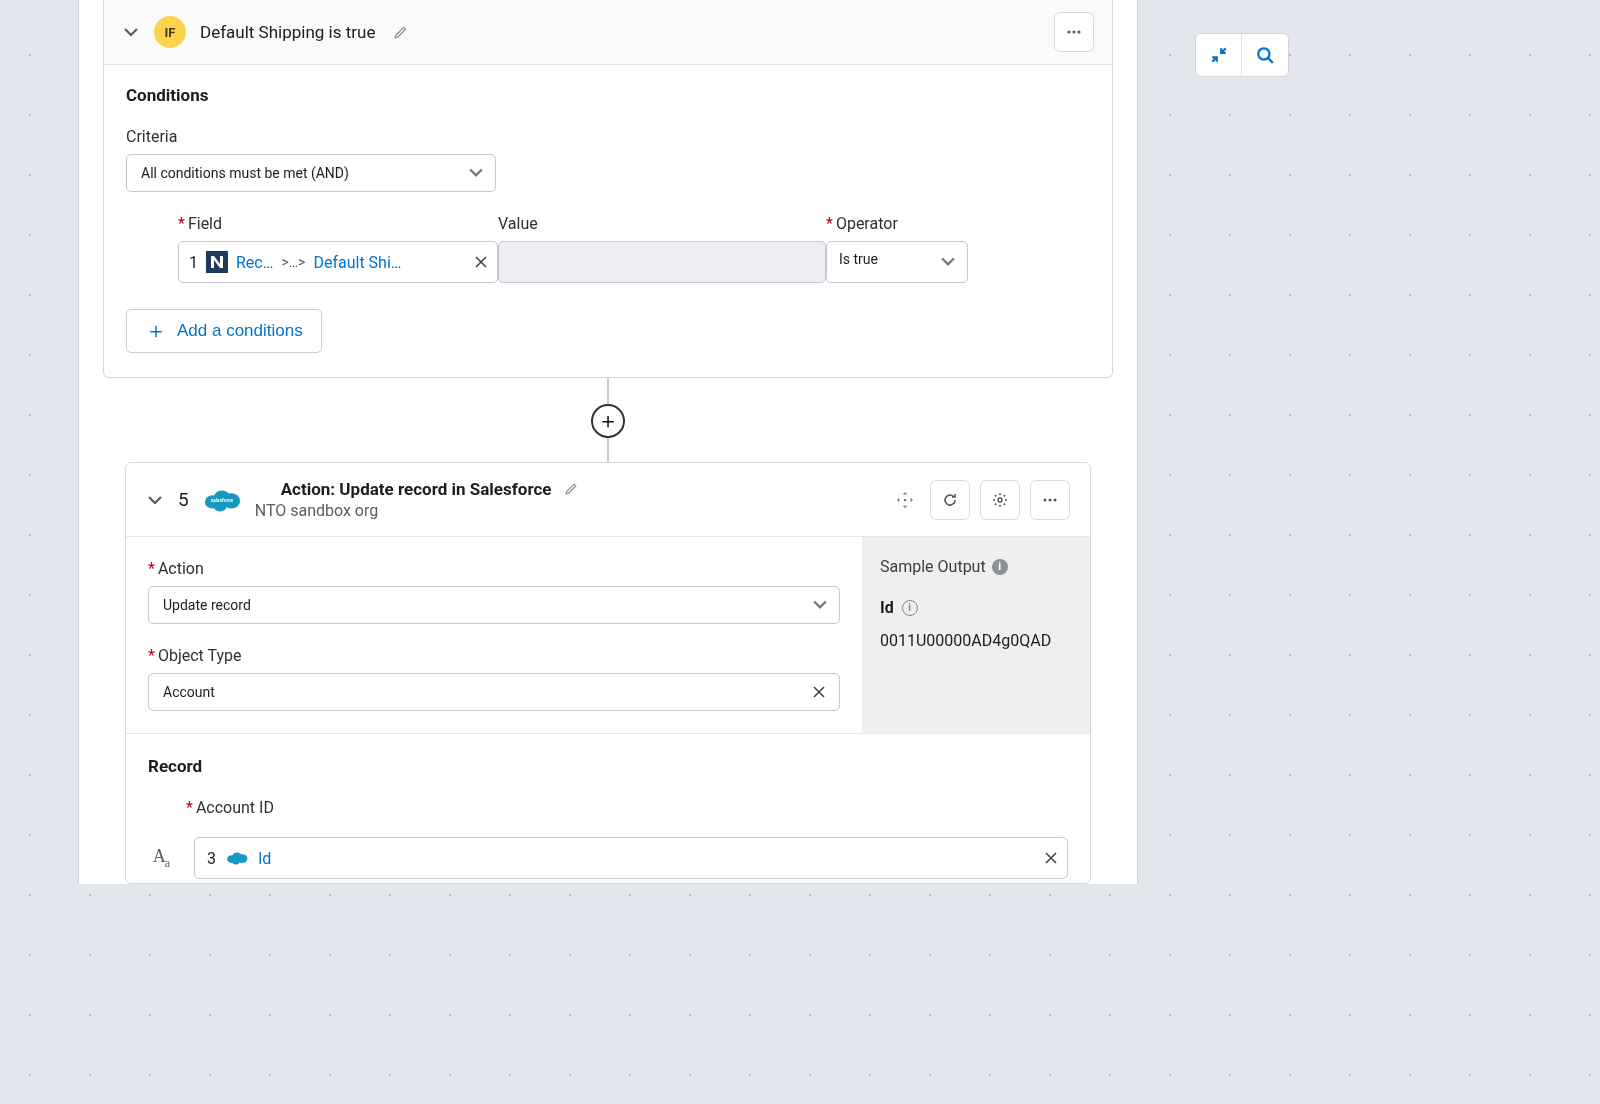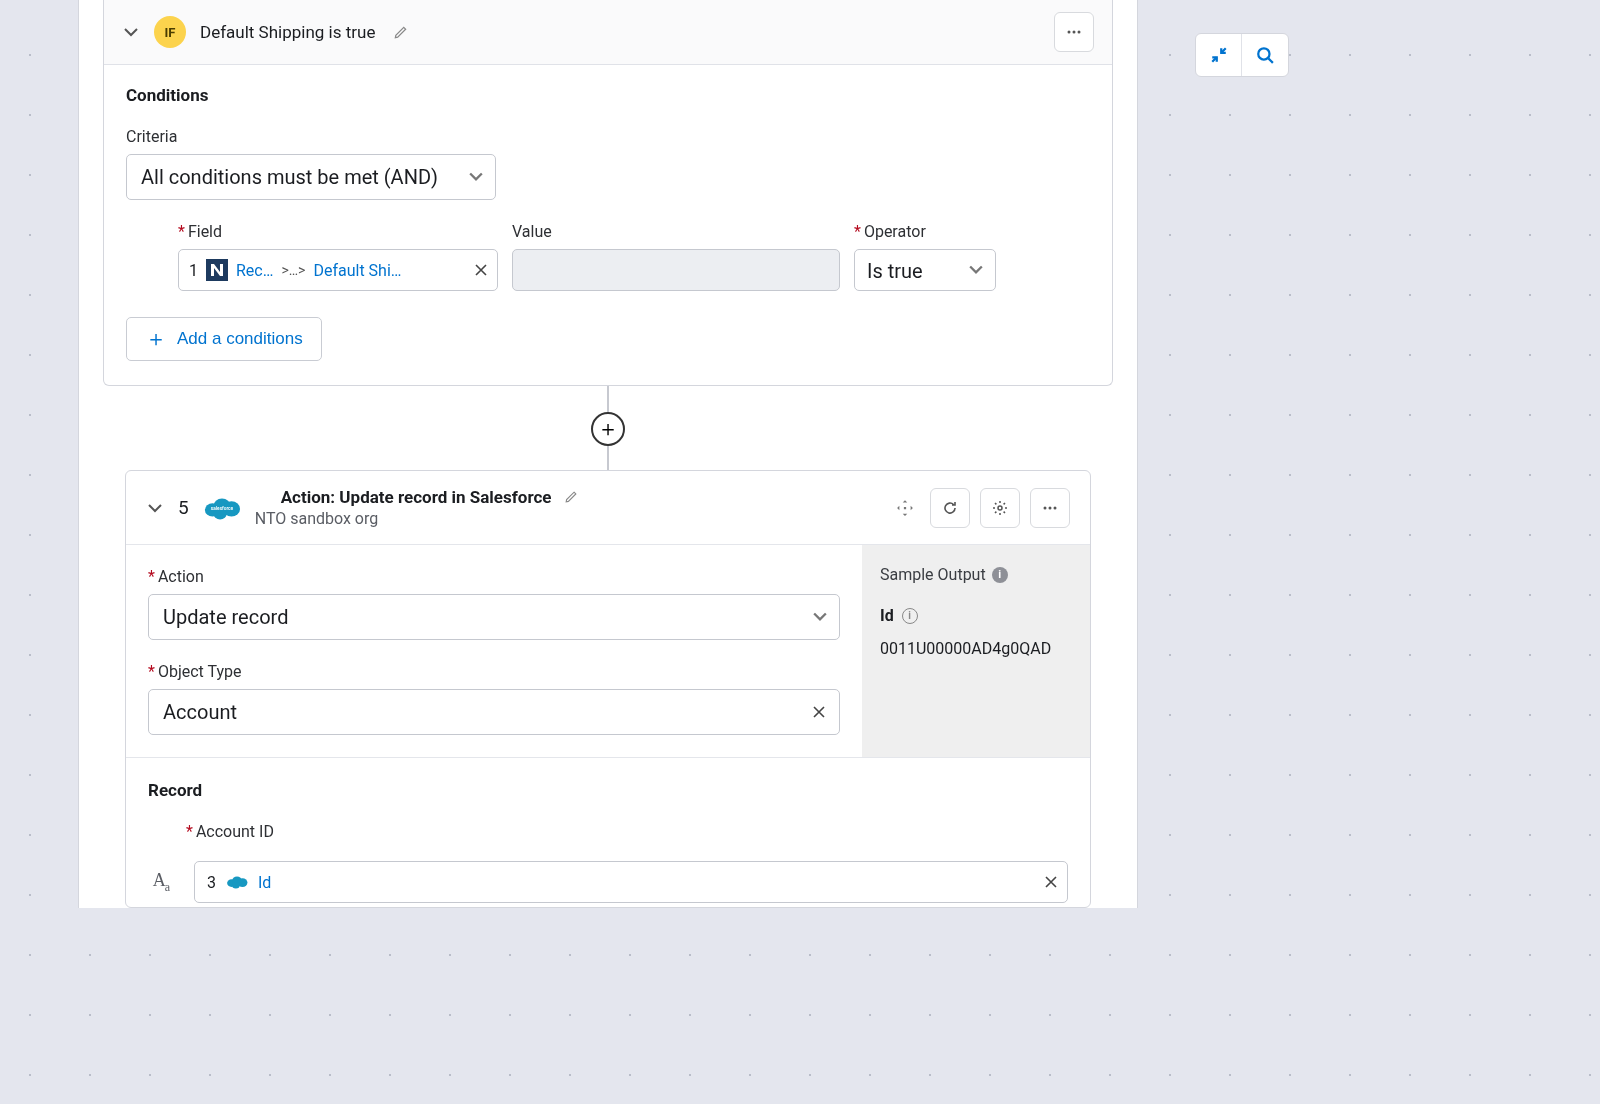--- a/index.html
+++ b/index.html
@@ -51,29 +51,29 @@
     width: 40px; height: 40px; border: 1px solid #d8dade; border-radius: 6px;
     background: #fff; display: flex; align-items: center; justify-content: center;
     color: #555; cursor: pointer;
   }
   .if-body { padding: 20px 22px 24px; }
   .sec-title { font-weight: 700; font-size: 17px; color: #1b1d21; margin-bottom: 22px; }
   .label { font-size: 16px; color: #2e3034; margin-bottom: 8px; display: block; }
   .req::before { content: "*"; color: #b40a1f; margin-right: 3px; }
   .select {
     border: 1px solid #c5c8cf; border-radius: 5px; background: #fff;
-    padding: 10px 40px 10px 14px; font-size: 20px; color: #1b1d21;
+    padding: 10px 40px 10px 14px; font-size: 14px; color: #1b1d21;
     position: relative; min-width: 370px; display: inline-block;
   }
   .select-caret {
     position: absolute; right: 12px; top: 50%; transform: translateY(-50%);
     color: #777;
   }
   .cond-row {
-    display: flex; align-items: center; gap: 14px; margin-top: 22px; padding-left: 52px;
+    display: flex; align-items: center; margin-top: 22px; padding-left: 52px;
   }
   .cond-col { display: flex; flex-direction: column; }
   .field-input {
     border: 1px solid #c5c8cf; border-radius: 5px; background: #fff;
     height: 42px; display: flex; align-items: center; padding: 0 10px; gap: 8px;
     font-size: 16px; width: 320px; position: relative;
   }
   .num { color: #1b1d21; }
   .ns-icon {
     width: 22px; height: 22px; background: #1d3a5f;

